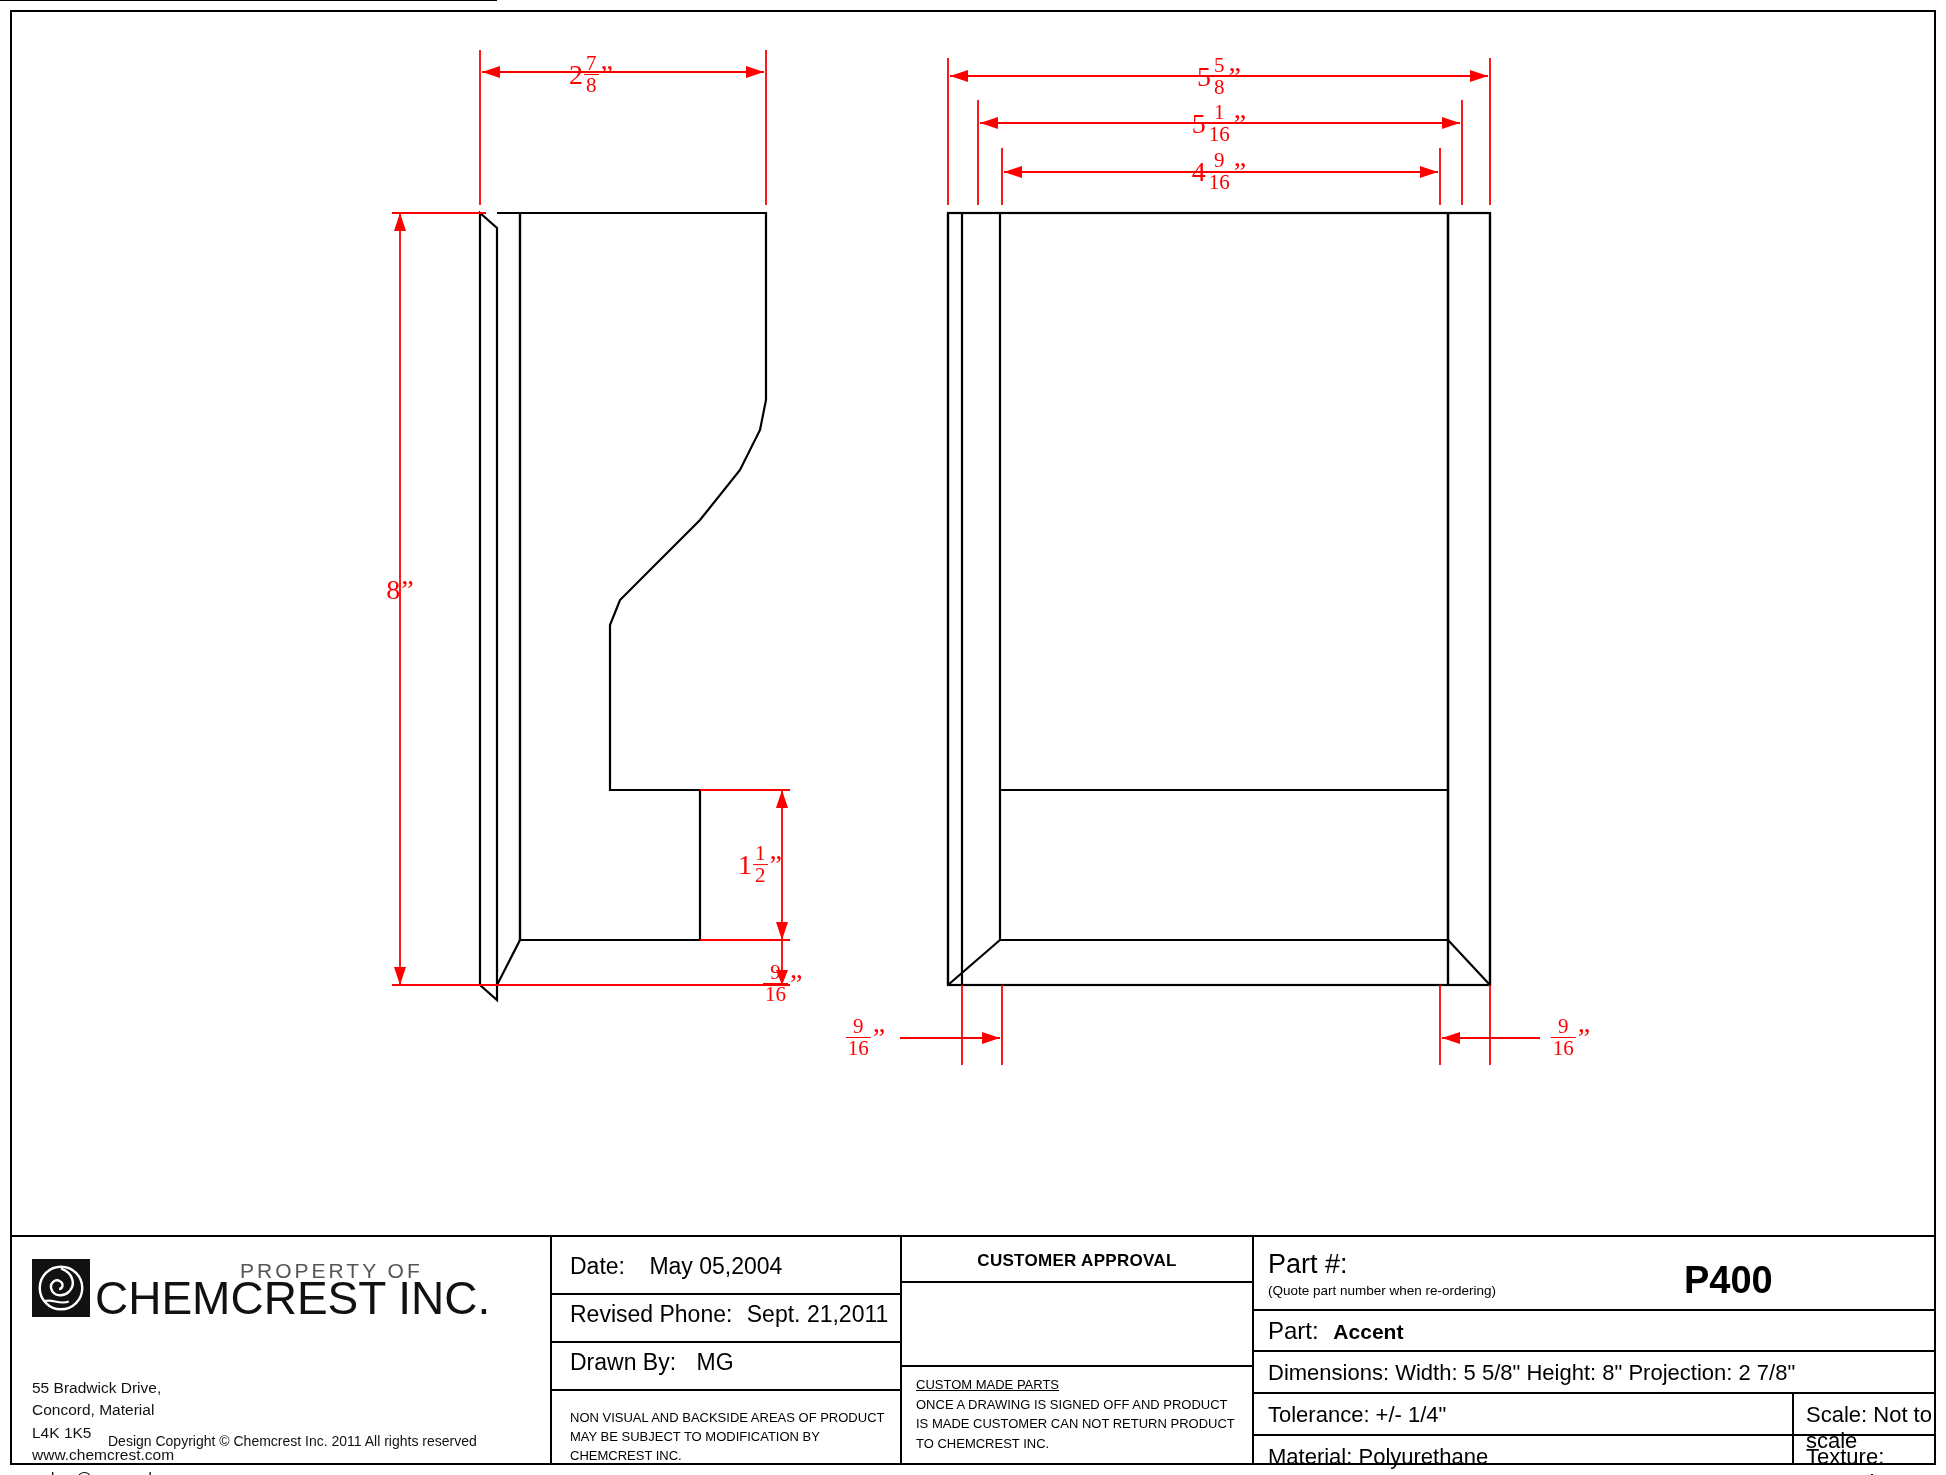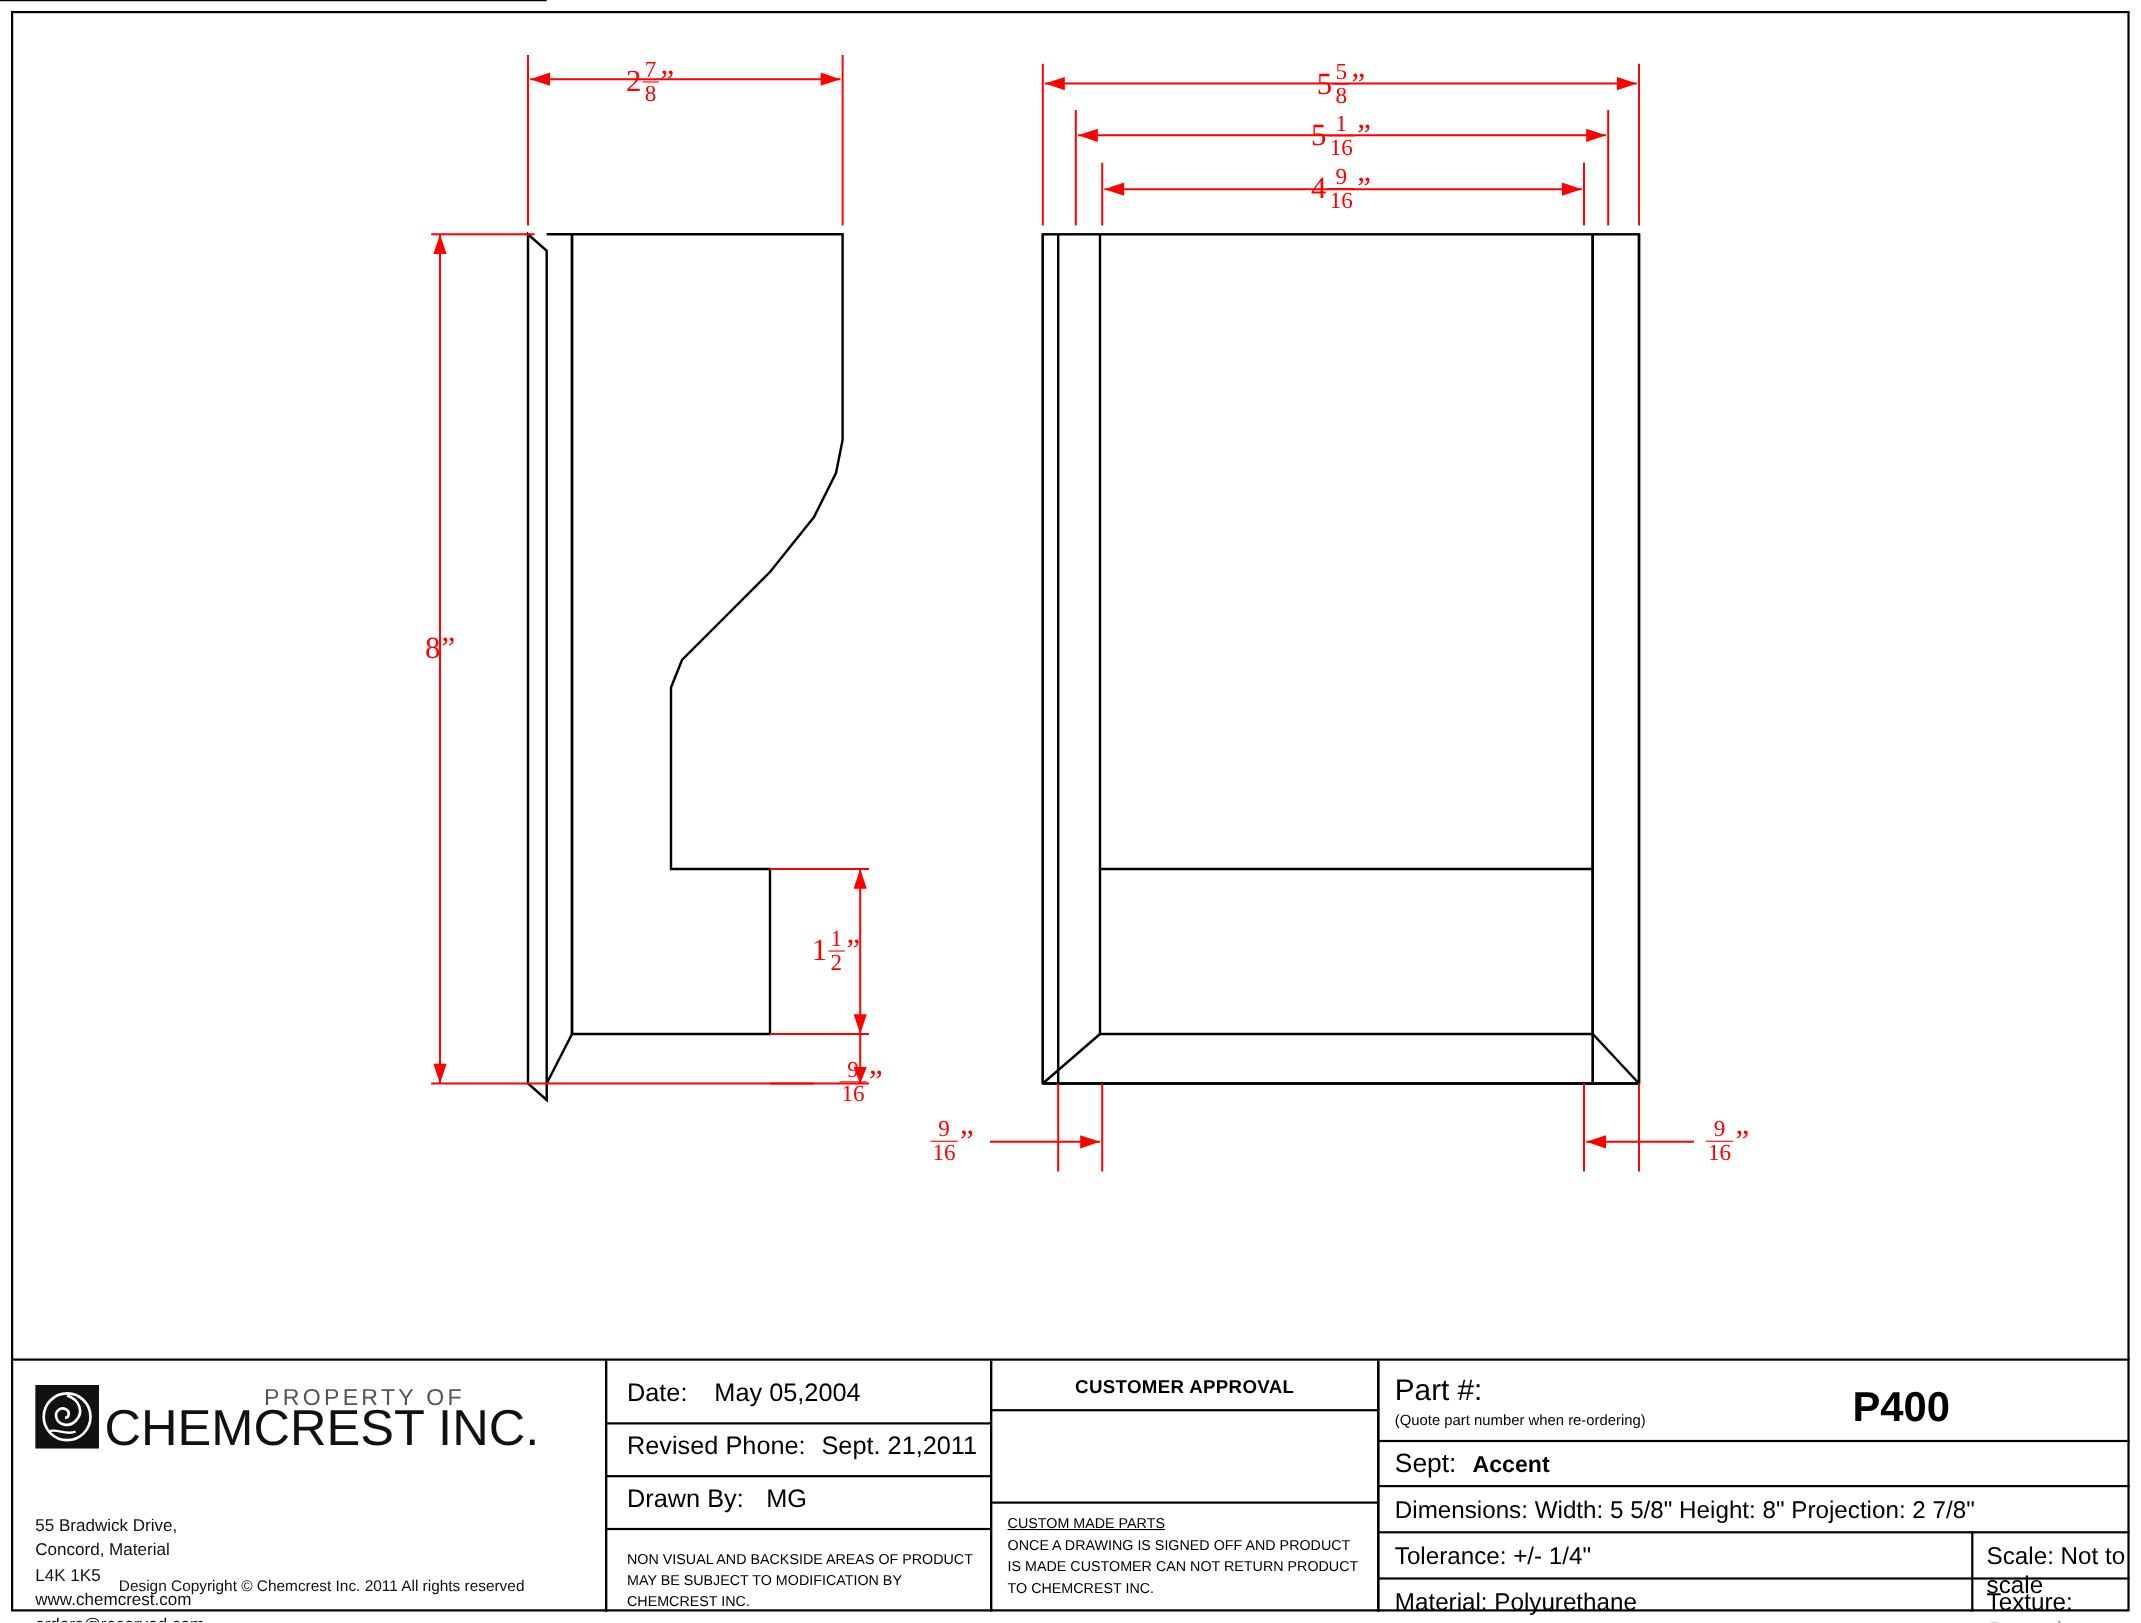--- a/index.html
+++ b/index.html
@@ -410,21 +410,21 @@
         <div class="underlined">CUSTOM MADE PARTS</div>
         <div>ONCE A DRAWING IS SIGNED OFF AND PRODUCT IS MADE CUSTOMER CAN NOT RETURN PRODUCT TO CHEMCREST INC.</div>
       </div>
     </div>
 
     <div class="tb-col" id="part-area">
       <div id="part-num-label">Part #:</div>
       <div id="quote-note">(Quote part number when re-ordering)</div>
       <div id="part-num-value">P400</div>
       <div id="part-label-row">
-        <span>Sept:</span>
+        <span>Part:</span>
         <b style="margin-left:8px;">Accent</b>
       </div>
       <div id="dims-row">Dimensions:   Width: 5 5/8"   Height: 8" Projection: 2 7/8"</div>
       <div id="tol-row">Tolerance: +/- 1/4"</div>
       <div id="scale-row">Scale:    Not to scale</div>
       <div id="mat-row">Material: Polyurethane</div>
       <div id="tex-row">Texture: Smooth</div>
     </div>
 
   </div>

